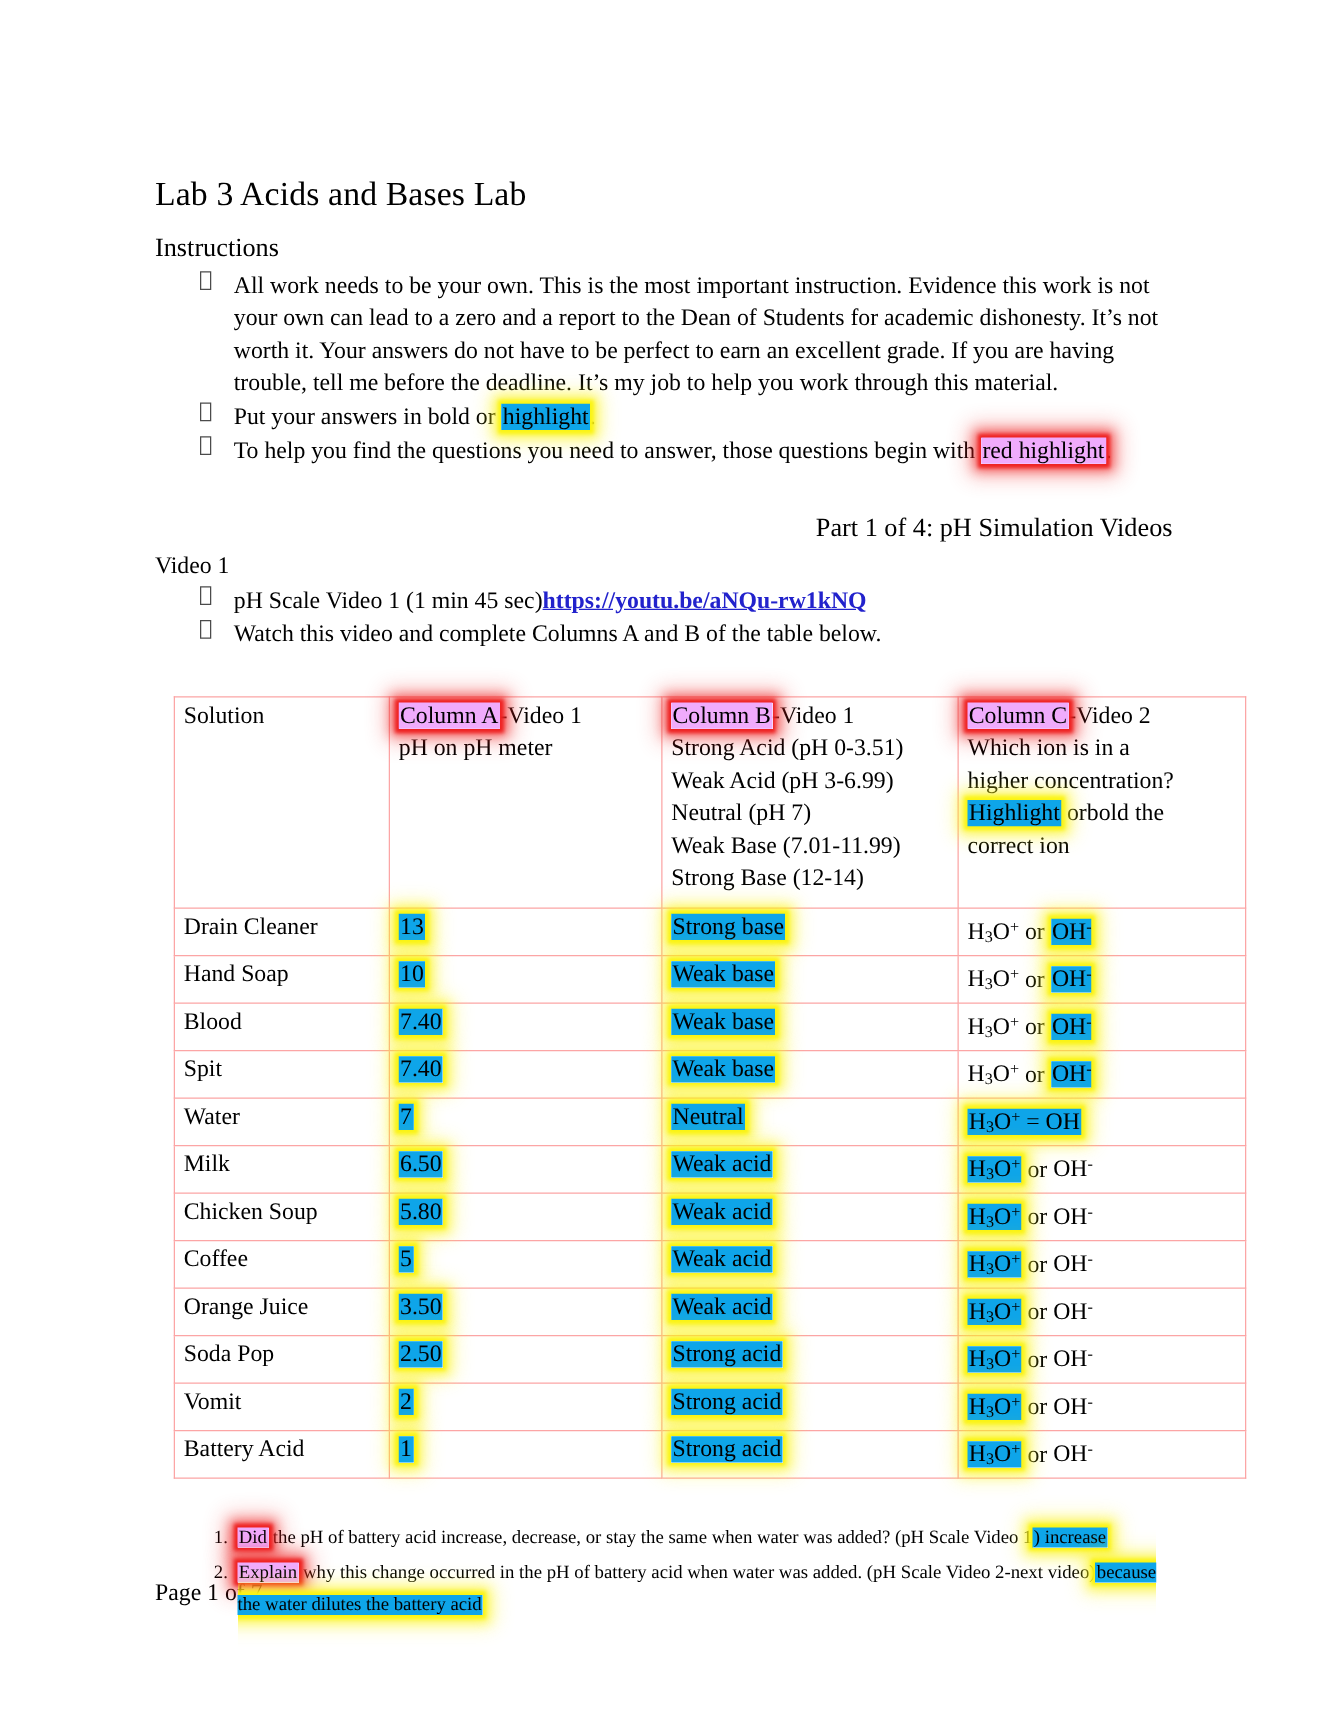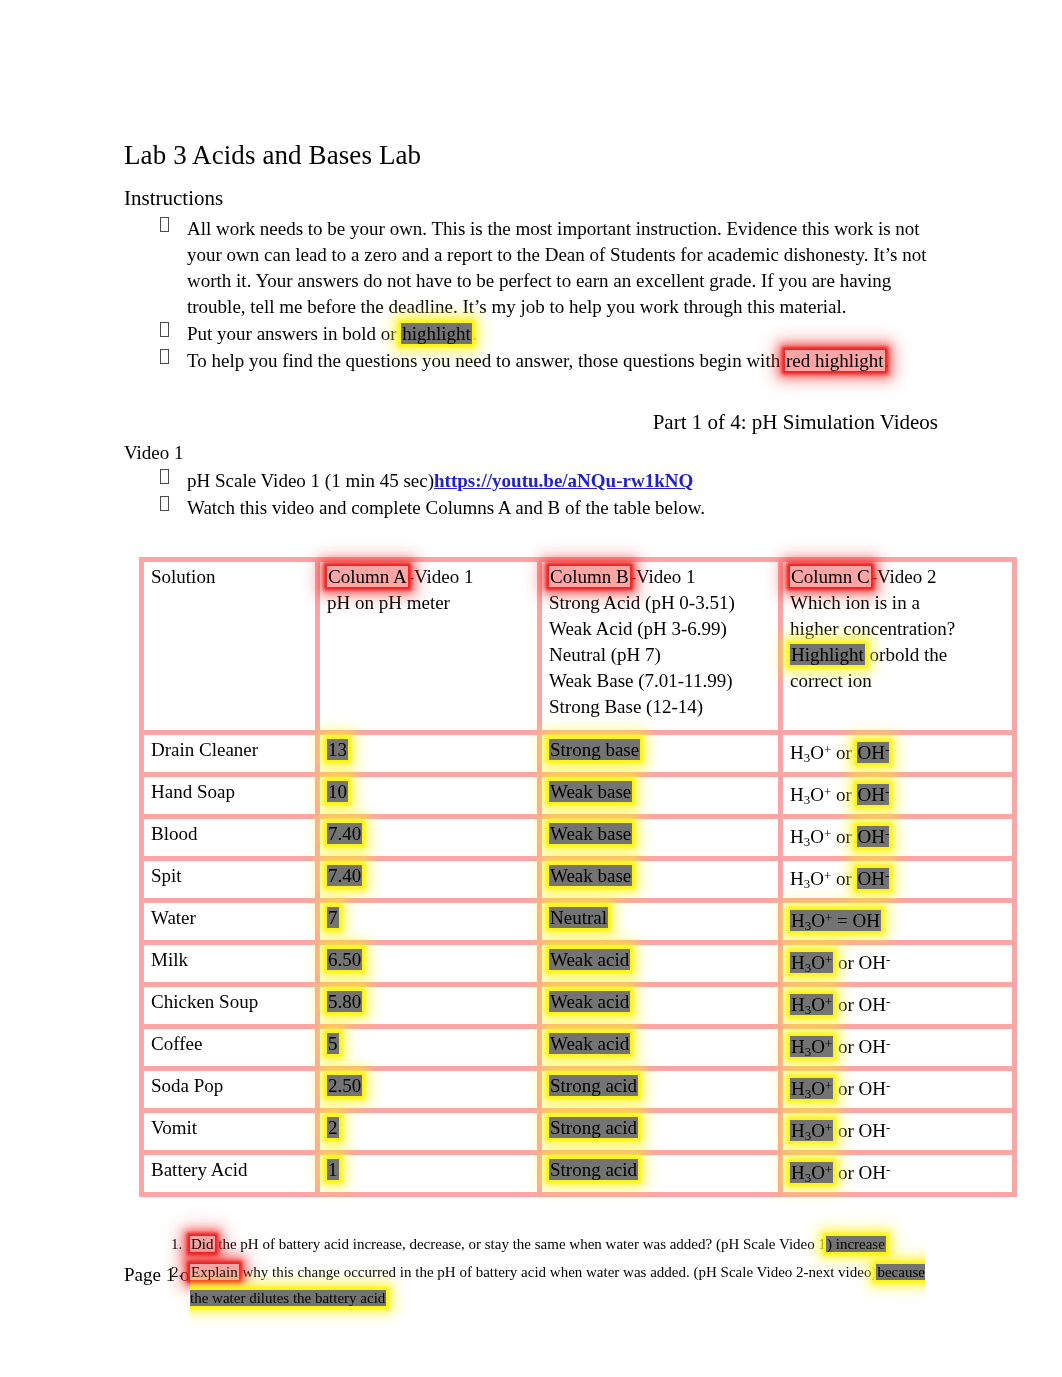--- a/index.html
+++ b/index.html
@@ -81,28 +81,28 @@
   }
 
   
   .hl-y, .hl-r {
     position: relative;
     display: inline;
     z-index: 1;
     padding: 0 1px;
   }
   .hl-y {
-    background-color: #737373;
+    background-color: #0ea5e9;
     box-shadow:
       0 0 3px 3px #fbf413,
       0 0 9px 6px rgba(251,244,19,0.62),
       0 0 16px 9px rgba(251,244,19,0.30);
   }
   .hl-r {
-    background-color: #fca5a5;
+    background-color: #f0abfc;
     box-shadow:
       0 0 3px 3px #ef2121,
       0 0 9px 6px rgba(239,33,33,0.60),
       0 0 17px 10px rgba(239,33,33,0.30);
   }
   .link {
     color: #2222cc;
     font-weight: bold;
   }
 
@@ -113,21 +113,21 @@
     width: 797px;
   }
   table.ph {
     border-collapse: collapse;
     width: 797px;
     table-layout: fixed;
     font-size: 19px;
     line-height: 26px;
   }
   table.ph td {
-    border: 5px solid #fca5a5;
+    border: 1px solid #fca5a5;
     vertical-align: top;
     padding: 2px 7px 1px 7px;
     background: #ffffff;
   }
   table.ph tr.hdr td { padding-bottom: 10px; }
   table.ph td.c-sol  { width: 157px; }
   table.ph td.c-a    { width: 203px; }
   table.ph td.c-b    { width: 222px; }
   table.ph td.c-c    { width: 215px; }
   .ctr { text-align: left; }
@@ -268,20 +268,26 @@
               <td class="c-b ctr"><span class="hl-y">Weak acid</span></td>
               <td class="c-c"><span class="hl-y"><span class="ion">H<sub>3</sub>O<sup>+</sup></span></span> or <span class="ion">OH<sup class="minus">-</sup></span></td>
             </tr>
             <tr>
               <td class="c-sol">Coffee</td>
               <td class="c-a ctr"><span class="hl-y">5</span></td>
               <td class="c-b ctr"><span class="hl-y">Weak acid</span></td>
               <td class="c-c"><span class="hl-y"><span class="ion">H<sub>3</sub>O<sup>+</sup></span></span> or <span class="ion">OH<sup class="minus">-</sup></span></td>
             </tr>
             <tr>
+              <td class="c-sol">Orange Juice</td>
+              <td class="c-a ctr"><span class="hl-y">3.50</span></td>
+              <td class="c-b ctr"><span class="hl-y">Weak acid</span></td>
+              <td class="c-c"><span class="hl-y"><span class="ion">H<sub>3</sub>O<sup>+</sup></span></span> or <span class="ion">OH<sup class="minus">-</sup></span></td>
+            </tr>
+            <tr>
               <td class="c-sol">Soda Pop</td>
               <td class="c-a ctr"><span class="hl-y">2.50</span></td>
               <td class="c-b ctr"><span class="hl-y">Strong acid</span></td>
               <td class="c-c"><span class="hl-y"><span class="ion">H<sub>3</sub>O<sup>+</sup></span></span> or <span class="ion">OH<sup class="minus">-</sup></span></td>
             </tr>
             <tr>
               <td class="c-sol">Vomit</td>
               <td class="c-a ctr"><span class="hl-y">2</span></td>
               <td class="c-b ctr"><span class="hl-y">Strong acid</span></td>
               <td class="c-c"><span class="hl-y"><span class="ion">H<sub>3</sub>O<sup>+</sup></span></span> or <span class="ion">OH<sup class="minus">-</sup></span></td>

